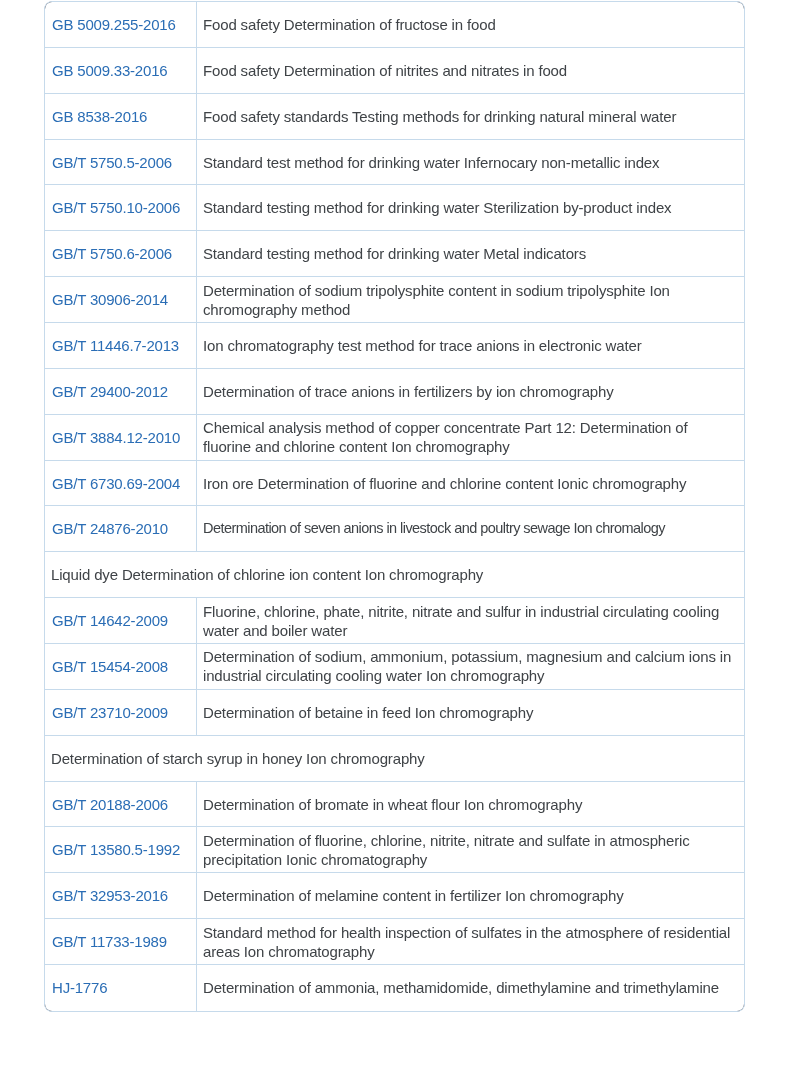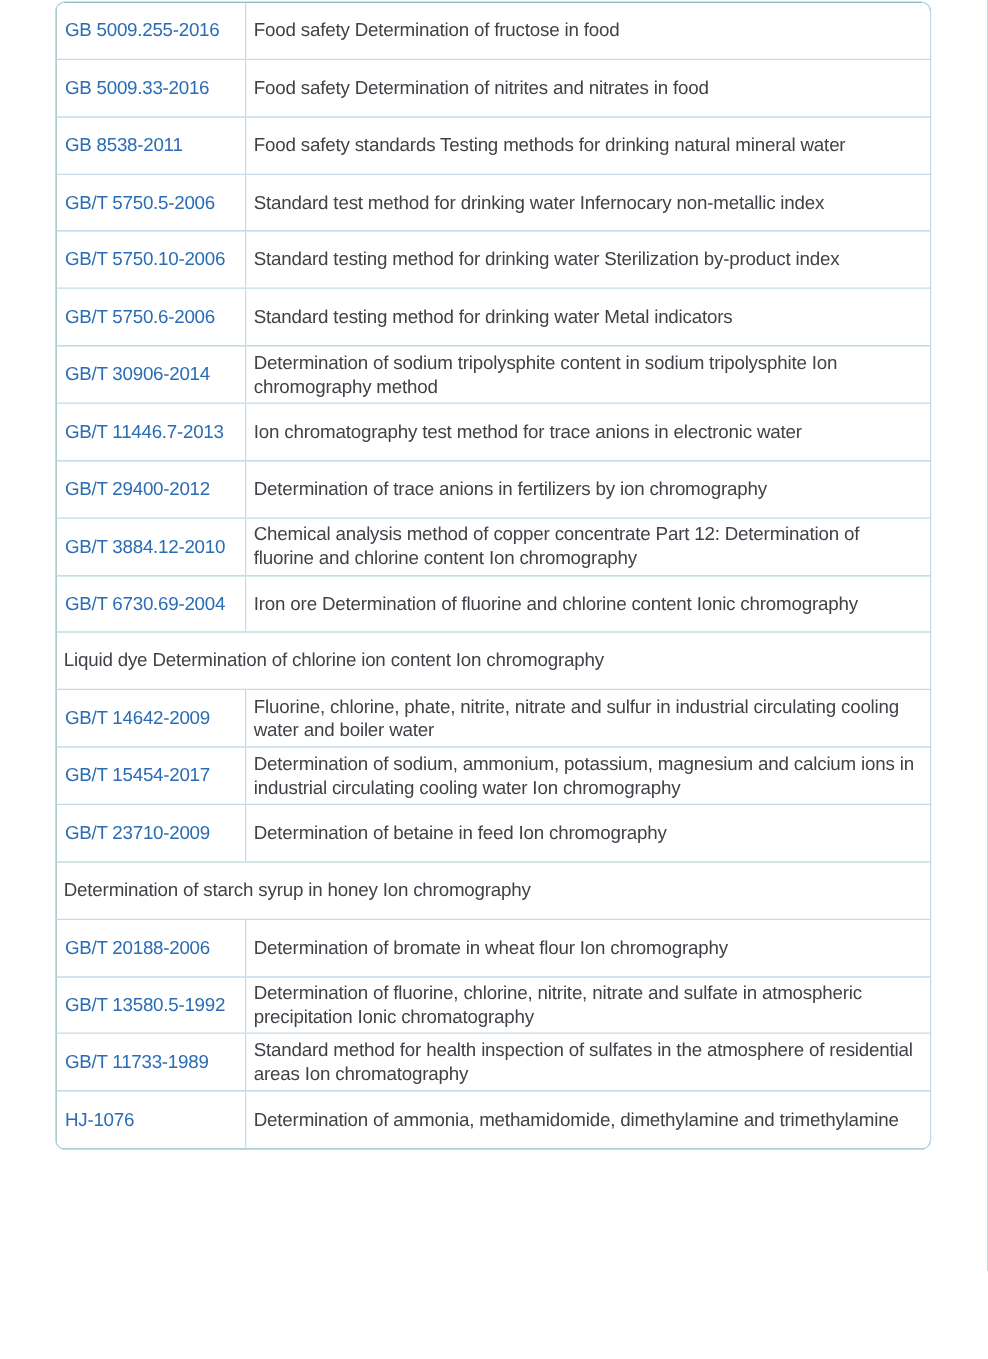--- a/index.html
+++ b/index.html
@@ -18,21 +18,21 @@
   }
   .standards-table {
     position: absolute;
     left: 44px;
     top: 1px;
     width: 701px;
     box-sizing: border-box;
     border: 1px solid var(--border);
     border-radius: 8px;
     overflow: hidden;
-    background: #0f766e;
+    background: #0f172a;
   }
   .row {
     display: flex;
     height: 45.87px;
     box-sizing: border-box;
     border-bottom: 1px solid var(--border);
     background: #ffffff;
   }
   .row:last-child { border-bottom: none; }
   .cell {
@@ -74,21 +74,21 @@
       <div class="cell code">GB 5009.255-2016</div>
       <div class="cell desc">Food safety Determination of fructose in food</div>
     </div>
 
     <div class="row">
       <div class="cell code">GB 5009.33-2016</div>
       <div class="cell desc">Food safety Determination of nitrites and nitrates in food</div>
     </div>
 
     <div class="row">
-      <div class="cell code">GB 8538-2011</div>
+      <div class="cell code">GB 8538-2016</div>
       <div class="cell desc">Food safety standards Testing methods for drinking natural mineral water</div>
     </div>
 
     <div class="row">
       <div class="cell code">GB/T 5750.5-2006</div>
       <div class="cell desc">Standard test method for drinking water Infernocary non-metallic index</div>
     </div>
 
     <div class="row">
       <div class="cell code">GB/T 5750.10-2006</div>
@@ -119,32 +119,36 @@
     <div class="row">
       <div class="cell code">GB/T 3884.12-2010</div>
       <div class="cell desc">Chemical analysis method of copper concentrate Part 12: Determination of fluorine and chlorine content Ion chromography</div>
     </div>
 
     <div class="row">
       <div class="cell code">GB/T 6730.69-2004</div>
       <div class="cell desc">Iron ore Determination of fluorine and chlorine content Ionic chromography</div>
     </div>
 
+    <div class="row">
+      <div class="cell code">GB/T 24876-2010</div>
+      <div class="cell desc condensed">Determination of seven anions in livestock and poultry sewage Ion chromalogy</div>
+    </div>
 
     <div class="row">
       <div class="cell desc">Liquid dye Determination of chlorine ion content Ion chromography</div>
     </div>
 
     <div class="row">
       <div class="cell code">GB/T 14642-2009</div>
       <div class="cell desc">Fluorine, chlorine, phate, nitrite, nitrate and sulfur in industrial circulating cooling water and boiler water</div>
     </div>
 
     <div class="row">
-      <div class="cell code">GB/T 15454-2017</div>
+      <div class="cell code">GB/T 15454-2008</div>
       <div class="cell desc">Determination of sodium, ammonium, potassium, magnesium and calcium ions in industrial circulating cooling water Ion chromography</div>
     </div>
 
     <div class="row">
       <div class="cell code">GB/T 23710-2009</div>
       <div class="cell desc">Determination of betaine in feed Ion chromography</div>
     </div>
 
     <div class="row">
       <div class="cell desc">Determination of starch syrup in honey Ion chromography</div>
@@ -153,23 +157,27 @@
     <div class="row">
       <div class="cell code">GB/T 20188-2006</div>
       <div class="cell desc">Determination of bromate in wheat flour Ion chromography</div>
     </div>
 
     <div class="row">
       <div class="cell code">GB/T 13580.5-1992</div>
       <div class="cell desc">Determination of fluorine, chlorine, nitrite, nitrate and sulfate in atmospheric precipitation Ionic chromatography</div>
     </div>
 
+    <div class="row">
+      <div class="cell code">GB/T 32953-2016</div>
+      <div class="cell desc">Determination of melamine content in fertilizer Ion chromography</div>
+    </div>
 
     <div class="row">
       <div class="cell code">GB/T 11733-1989</div>
       <div class="cell desc">Standard method for health inspection of sulfates in the atmosphere of residential areas Ion chromatography</div>
     </div>
 
     <div class="row">
-      <div class="cell code">HJ-1076</div>
+      <div class="cell code">HJ-1776</div>
       <div class="cell desc">Determination of ammonia, methamidomide, dimethylamine and trimethylamine</div>
     </div>
   </div>
 
 </body></html>

